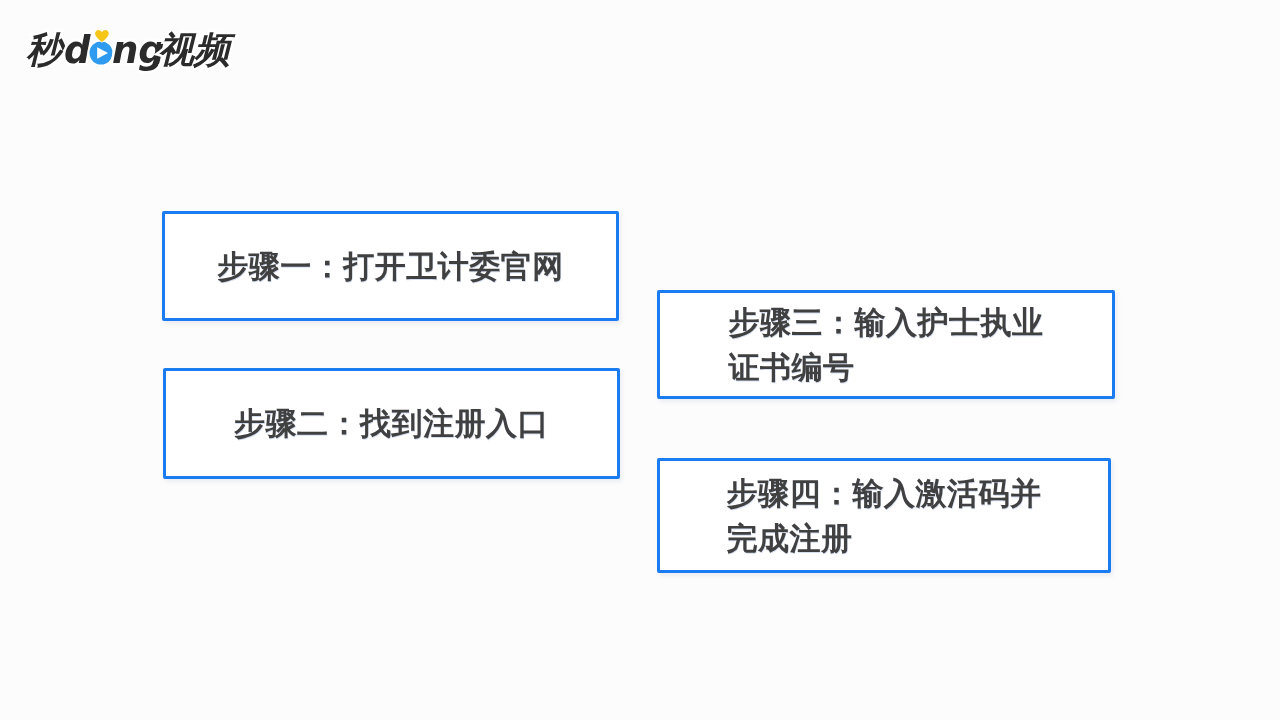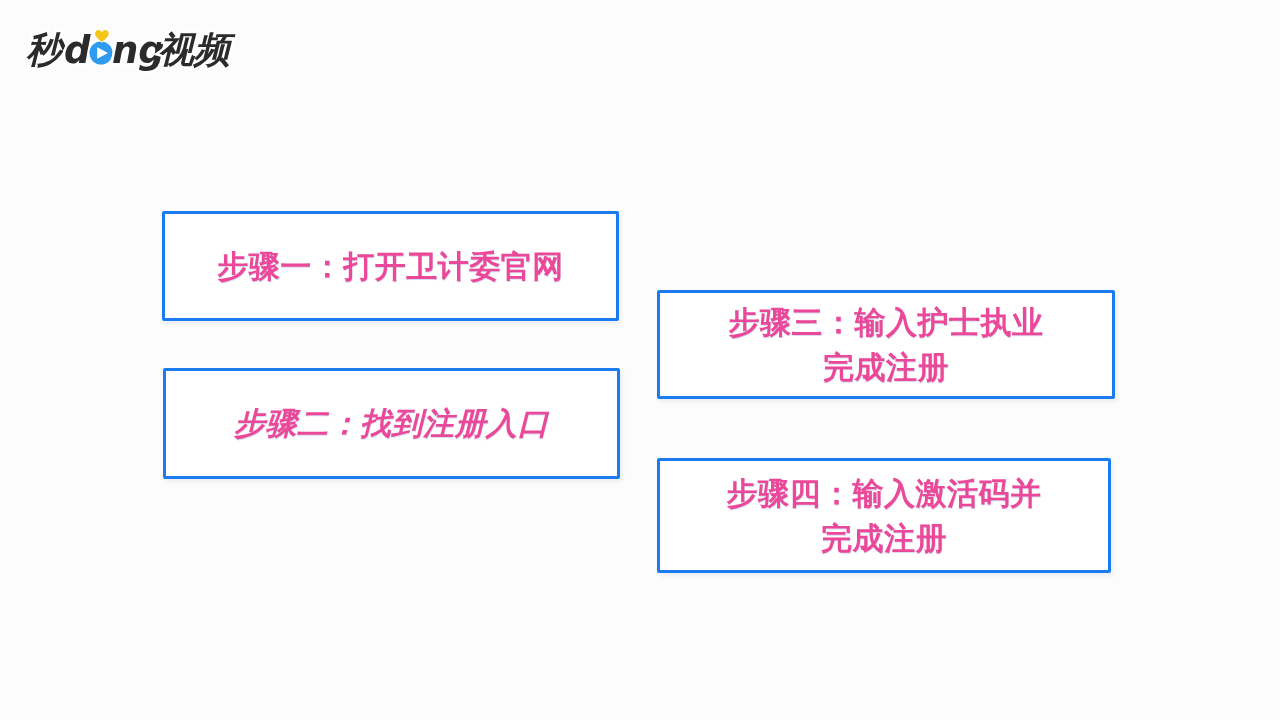--- a/index.html
+++ b/index.html
@@ -38,34 +38,33 @@
     background: #ffffff;
     border: 3px solid #1a7cf0;
     border-radius: 2px;
     box-shadow: 2px 3px 4px rgba(120,140,170,0.13);
     display: flex;
     align-items: center;
     justify-content: center;
     padding: 4px 10px;
   }
   .step-label {
-    color: #ec4899;
+    color: #404040;
     font-family: "DejaVu Sans", "Liberation Sans", sans-serif;
     font-weight: 700;
     font-size: 31px;
     line-height: 1.42;
     letter-spacing: 0.5px;
-    text-align: center;
     white-space: pre-line;
     text-shadow: 0.6px 0.6px 0 rgba(120,150,210,0.30);
   }
 
   
   #step-box-1 { left: 162px; top: 211px; width: 457px; height: 110px; }
-  #step-box-2 { left: 163px; top: 368px; width: 457px; height: 111px; font-style: italic; }
+  #step-box-2 { left: 163px; top: 368px; width: 457px; height: 111px; }
   #step-box-3 { left: 657px; top: 290px; width: 458px; height: 109px; }
   #step-box-4 { left: 657px; top: 458px; width: 454px; height: 115px; }
 </style>
 </head>
 <body>
 
 <div class="watermark">
   <svg class="wm-svg" width="212" height="54" viewBox="0 0 212 54">
 
     <g>
@@ -94,19 +93,19 @@
 <div class="step-box" id="step-box-1">
   <div class="step-label">步骤一：打开卫计委官网</div>
 </div>
 
 <div class="step-box" id="step-box-2">
   <div class="step-label">步骤二：找到注册入口</div>
 </div>
 
 <div class="step-box" id="step-box-3">
   <div class="step-label">步骤三：输入护士执业
-完成注册</div>
+证书编号</div>
 </div>
 
 <div class="step-box" id="step-box-4">
   <div class="step-label">步骤四：输入激活码并
 完成注册</div>
 </div>
 
 </body></html>

